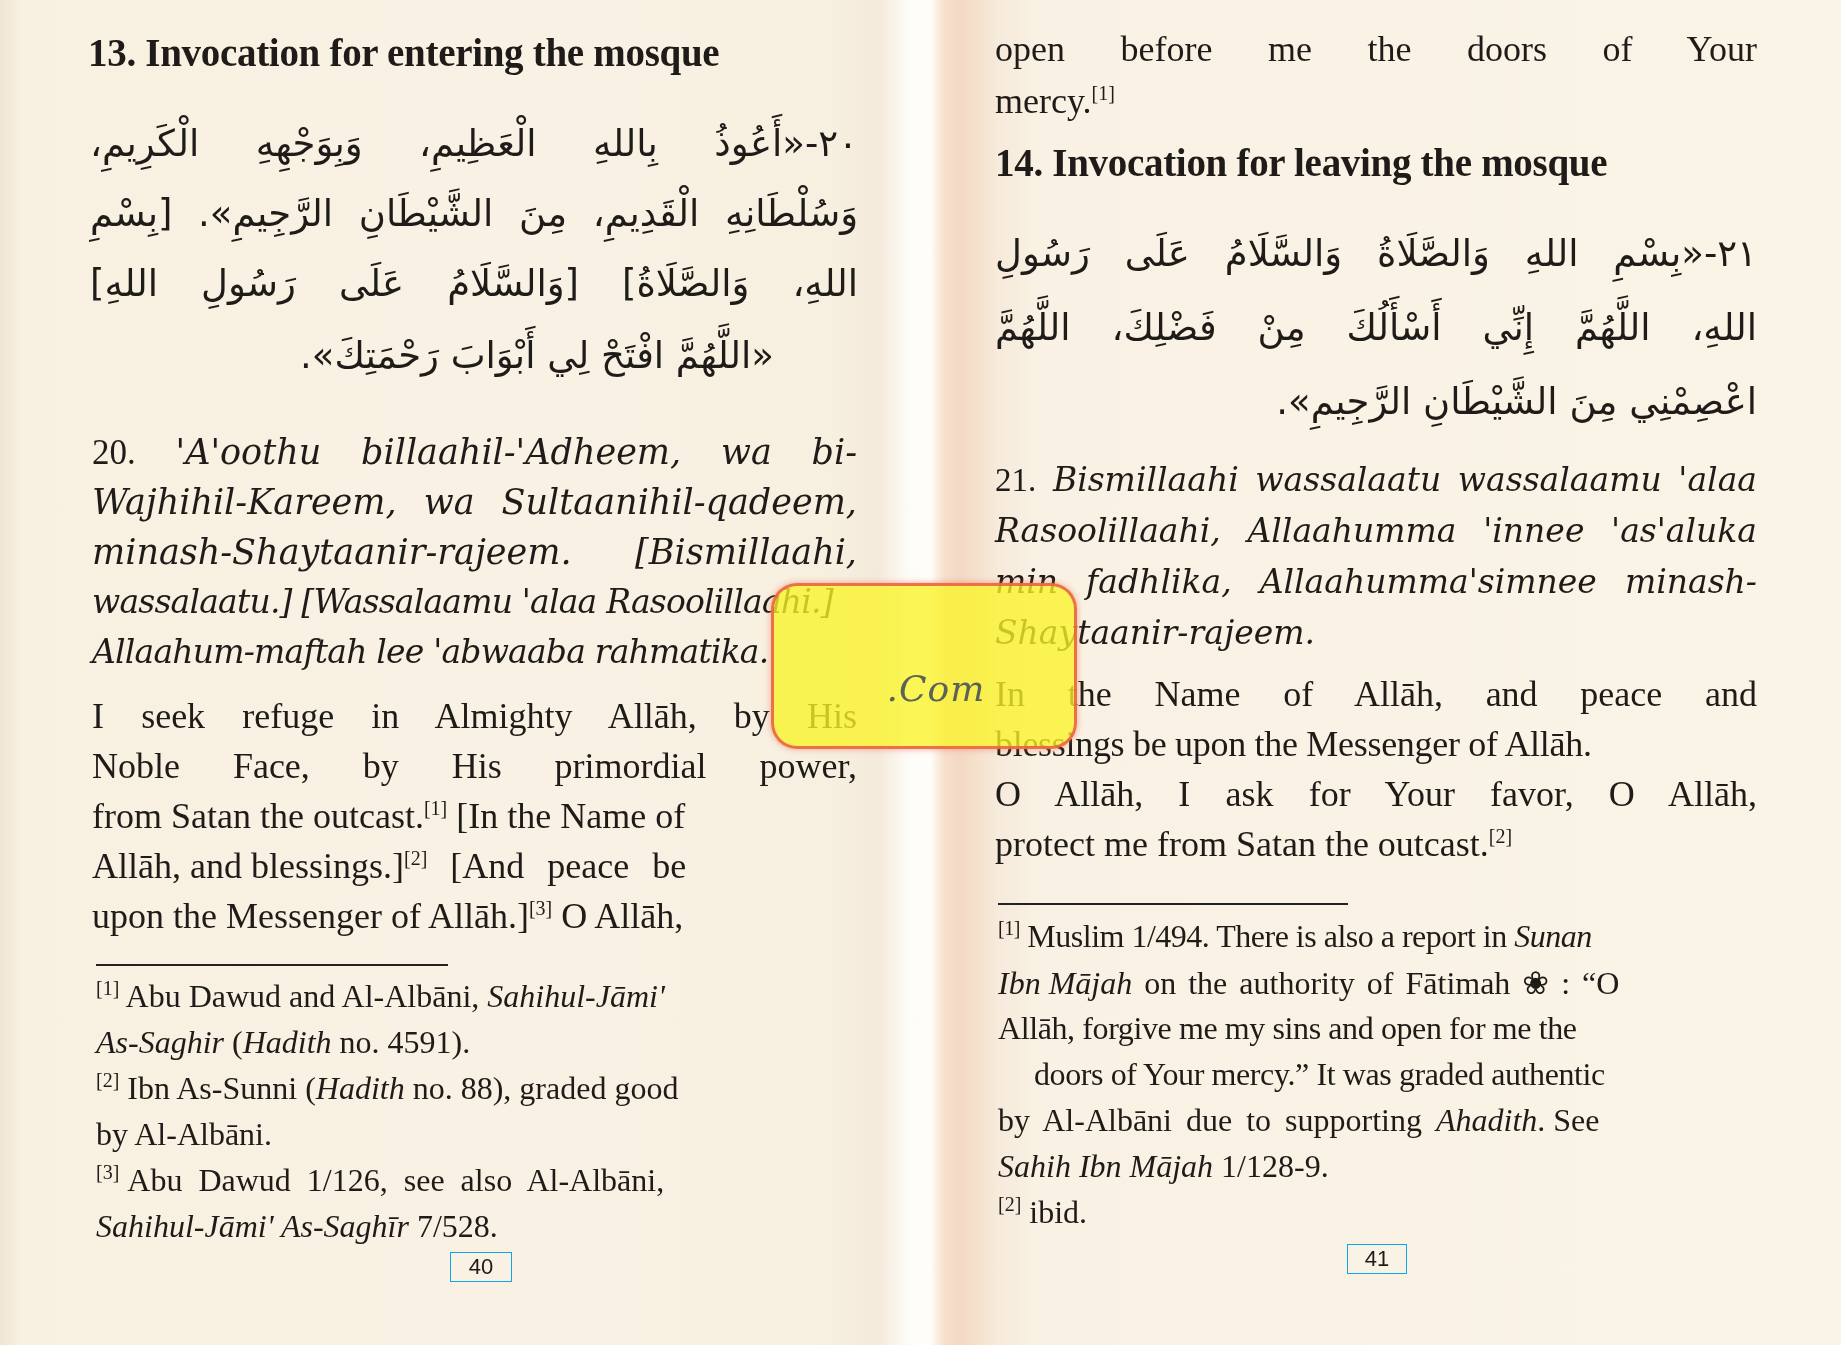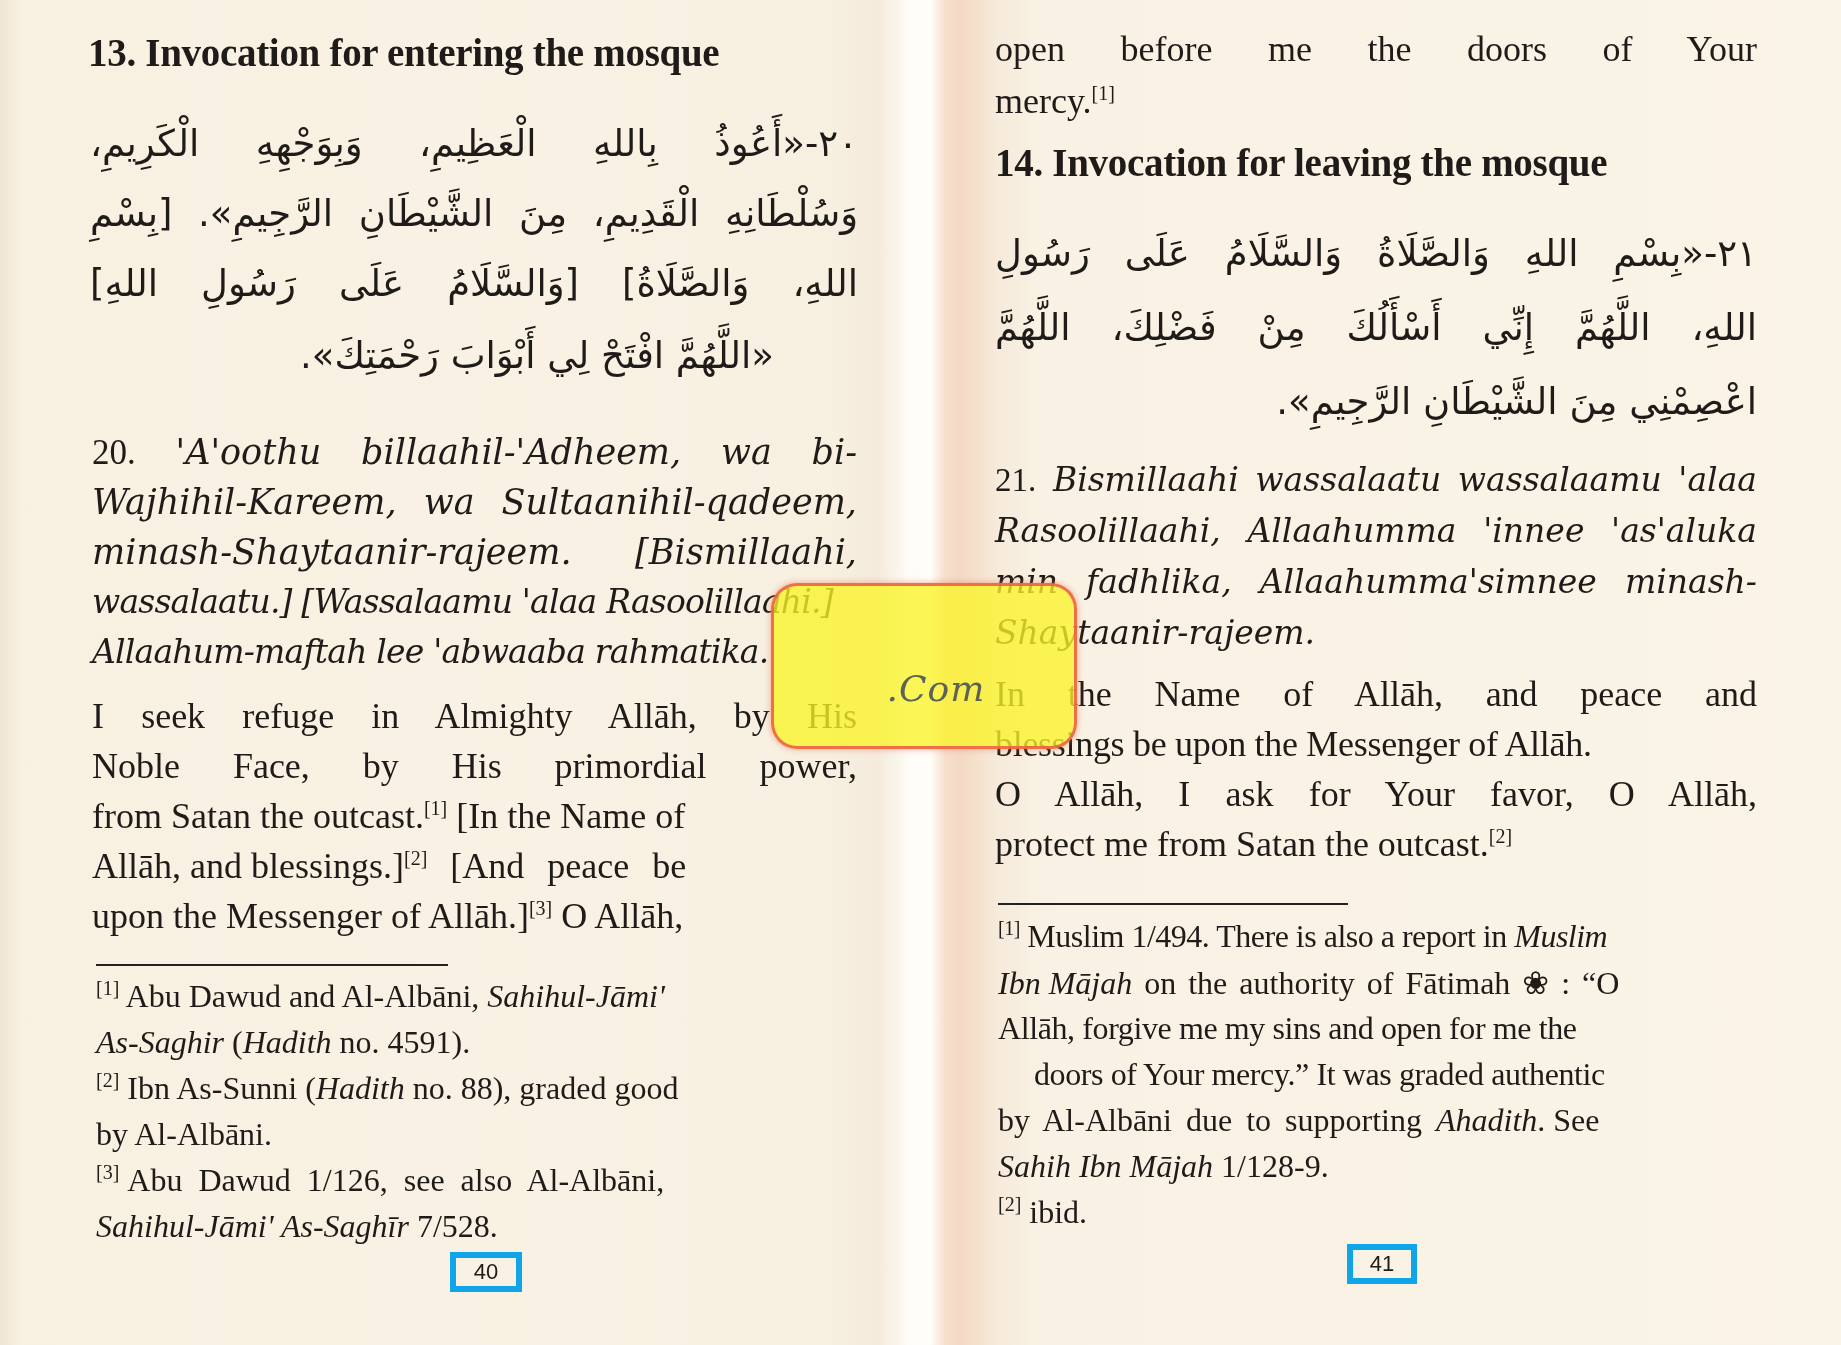--- a/index.html
+++ b/index.html
@@ -26,21 +26,21 @@
   .just { text-align:justify; text-align-last:justify; }
   .heading { font-weight:bold; font-size:39px; letter-spacing:-0.3px; }
   .body { font-size:36px; }
   .translit { font-size:35px; font-style:italic; font-family:"DejaVu Serif","Liberation Serif",serif; }
   .ar { font-size:37px; direction:rtl; font-family:"DejaVu Sans", sans-serif; }
   .fn { font-size:32px; }
   .sup { font-size:20px; vertical-align:super; line-height:0; }
   .it { font-style:italic; }
   .rule { position:absolute; height:2px; background:#222; }
   .pagenum {
-    position:absolute; border:6px solid #0ea5e9; font-family:"Liberation Sans", sans-serif;
+    position:absolute; border:1px solid #0ea5e9; font-family:"Liberation Sans", sans-serif;
     font-size:22px; text-align:center; line-height:28px; height:28px;
   }
   .watermark {
     position:absolute; left:771px; top:583px; width:300px; height:160px;
     background:rgba(250,243,40,0.78);
     border:3px solid rgba(235,90,70,0.85);
     border-radius:26px;
     box-shadow:0 0 6px rgba(240,110,80,0.6);
   }
   .wm-text {
@@ -130,21 +130,21 @@
 <div class="line body" style="left:995px; top:723px; width:762px; letter-spacing:-0.3px;">blessings be upon the Messenger of Allāh.</div>
 <div class="line body just" style="left:995px; top:773px; width:762px;">O Allāh, I ask for Your favor, O Allāh,</div>
 <div class="line body" style="left:995px; top:823px;">
   <span>protect me from Satan the outcast.</span><span class="sup">[2]</span>
 </div>
 
 <div class="rule" style="left:998px; top:903px; width:350px;"></div>
 
 <div class="line fn" style="left:998px; top:918px; letter-spacing:-0.5px;">
   <span class="sup">[1]</span>
-  <span>Muslim 1/494. There is also a report in </span><span class="it">Muslim</span>
+  <span>Muslim 1/494. There is also a report in </span><span class="it">Sunan</span>
 </div>
 <div class="line fn" style="left:998px; top:964px;">
   <span class="it">Ibn Mājah</span><span style="word-spacing:4px;"> on the authority of Fātimah ❀ : “O</span>
 </div>
 <div class="line fn" style="left:998px; top:1010px; letter-spacing:-0.4px;">Allāh, forgive me my sins and open for me the</div>
 <div class="line fn" style="left:1034px; top:1056px; letter-spacing:-0.4px;">doors of Your mercy.” It was graded authentic</div>
 <div class="line fn" style="left:998px; top:1102px;">
   <span style="word-spacing:6px;">by Al-Albāni due to supporting </span><span class="it">Ahadith</span><span>. See</span>
 </div>
 <div class="line fn" style="left:998px; top:1148px;">

